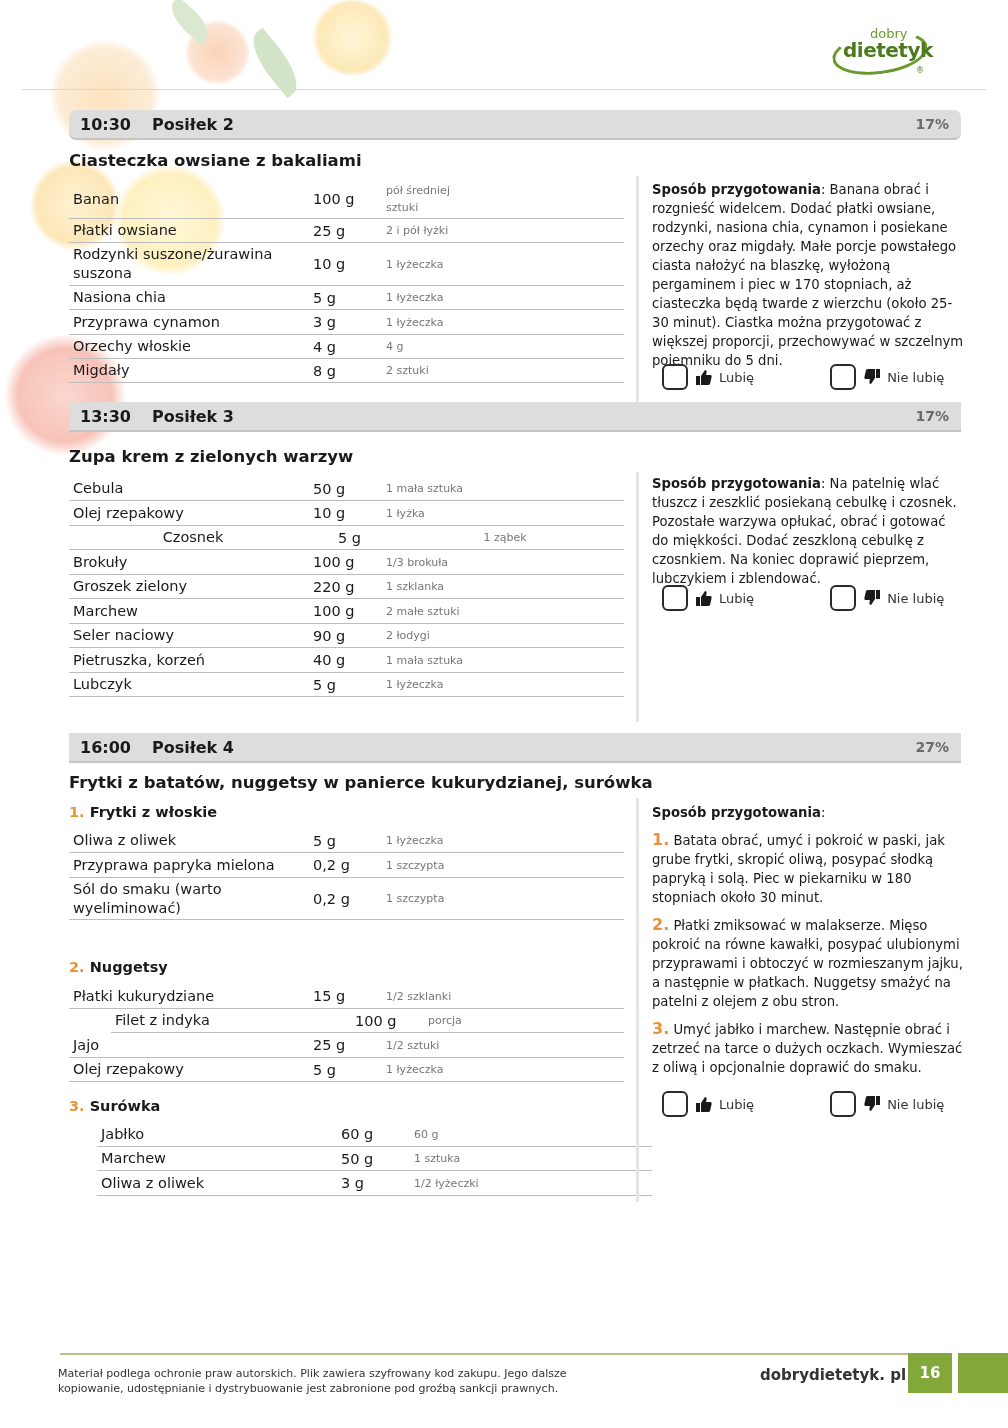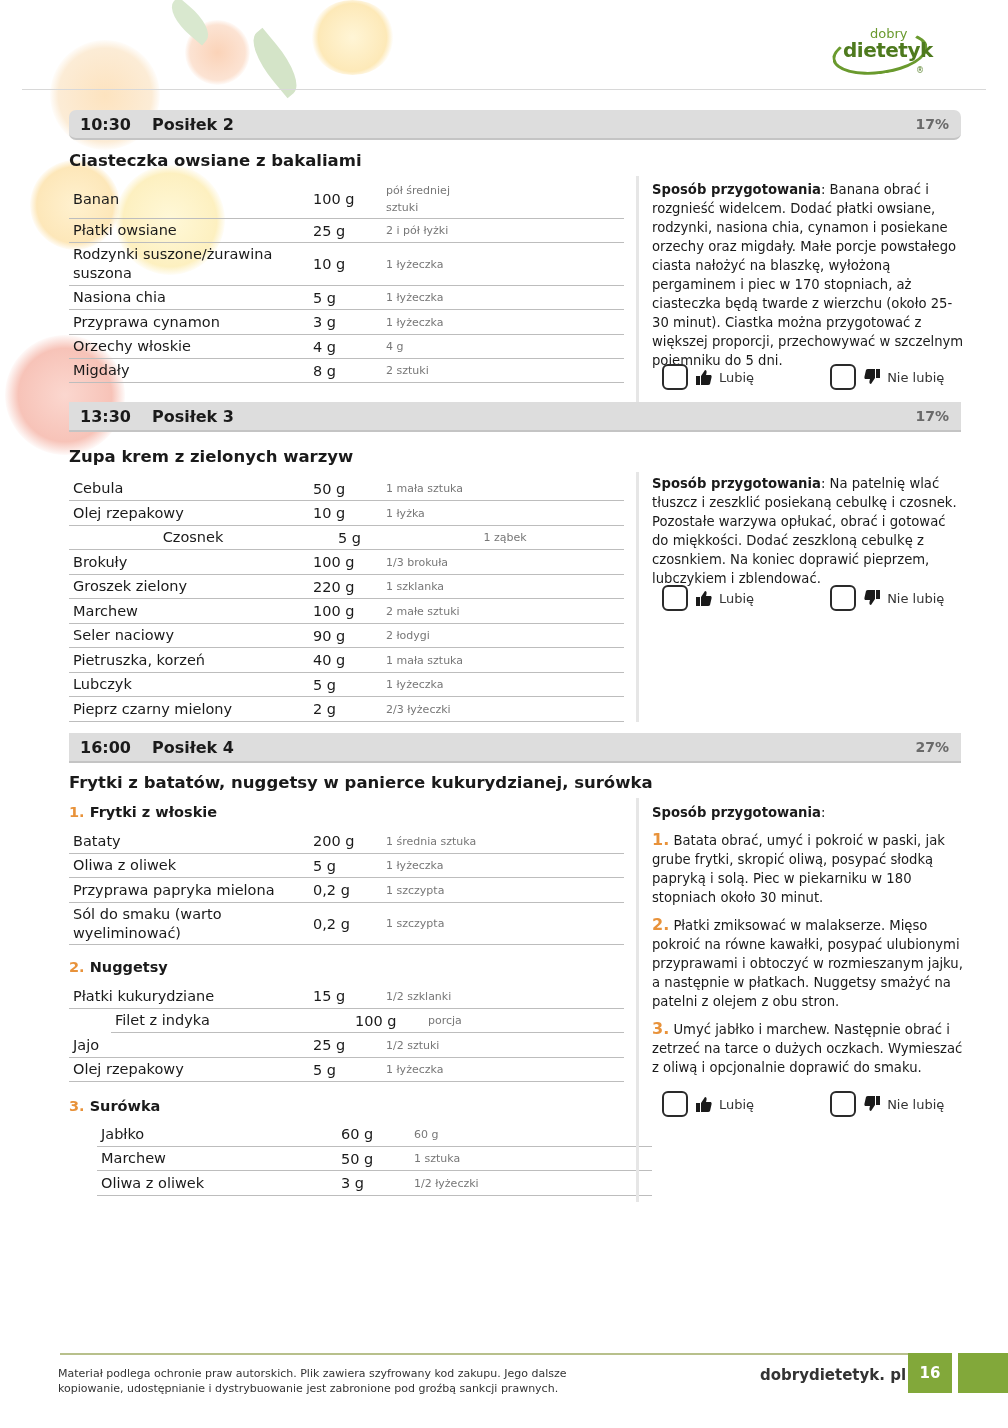--- a/index.html
+++ b/index.html
@@ -182,25 +182,20 @@
   <div class="ing-row" style="height:25px;">
       <span class="iname">Pietruszka, korzeń</span>
       <span class="iqty">40 g</span>
       <span class="iunit">1 mała sztuka</span>
     </div>
   <div class="ing-row" style="height:24px;">
       <span class="iname">Lubczyk</span>
       <span class="iqty">5 g</span>
       <span class="iunit">1 łyżeczka</span>
     </div>
-  <div class="ing-row" style="height:25px;">
-      <span class="iname">Pieprz czarny mielony</span>
-      <span class="iqty">2 g</span>
-      <span class="iunit">2/3 łyżeczki</span>
-    </div>
 </div>
 
 <div class="prep" style="top:472px;height:250px;padding-top:2px;">
   <b>Sposób przygotowania</b><span>: Na patelnię wlać tłuszcz i zeszklić posiekaną cebulkę i czosnek. Pozostałe warzywa opłukać, obrać i gotować do miękkości. Dodać zeszkloną cebulkę z czosnkiem. Na koniec doprawić pieprzem, lubczykiem i zblendować.</span>
 </div>
 <div class="rating" style="top:585px;">
   <div class="cb"></div>
   <svg class="thumb" viewBox="0 0 16 16">
       <rect x="0" y="7" width="4" height="9" fill="#1a1a1a"></rect>
       <path d="M5 7 L9 1 Q11 1 10.5 4 L10 6 L15 6 Q16 7 15.5 8.5 L14 15 Q13.5 16 12 16 L5 16 Z" fill="#1a1a1a"></path>
@@ -220,25 +215,20 @@
   <span class="name">Posiłek 4</span>
   <span class="pct">27%</span>
 </div>
 <div class="dish-title" style="top:773px;">Frytki z batatów, nuggetsy w panierce kukurydzianej, surówka</div>
 
 <div class="sub-title" style="top:804px;">
   <span class="num">1.</span>
   <span>Frytki z włoskie</span>
 </div>
 <div class="ing-table" style="top:829px;">
-  <div class="ing-row" style="height:25px;">
-      <span class="iname">Bataty</span>
-      <span class="iqty">200 g</span>
-      <span class="iunit">1 średnia sztuka</span>
-    </div>
   <div class="ing-row" style="height:24px;">
       <span class="iname">Oliwa z oliwek</span>
       <span class="iqty">5 g</span>
       <span class="iunit">1 łyżeczka</span>
     </div>
   <div class="ing-row" style="height:25px;">
       <span class="iname">Przyprawa papryka mielona</span>
       <span class="iqty">0,2 g</span>
       <span class="iunit">1 szczypta</span>
     </div>

